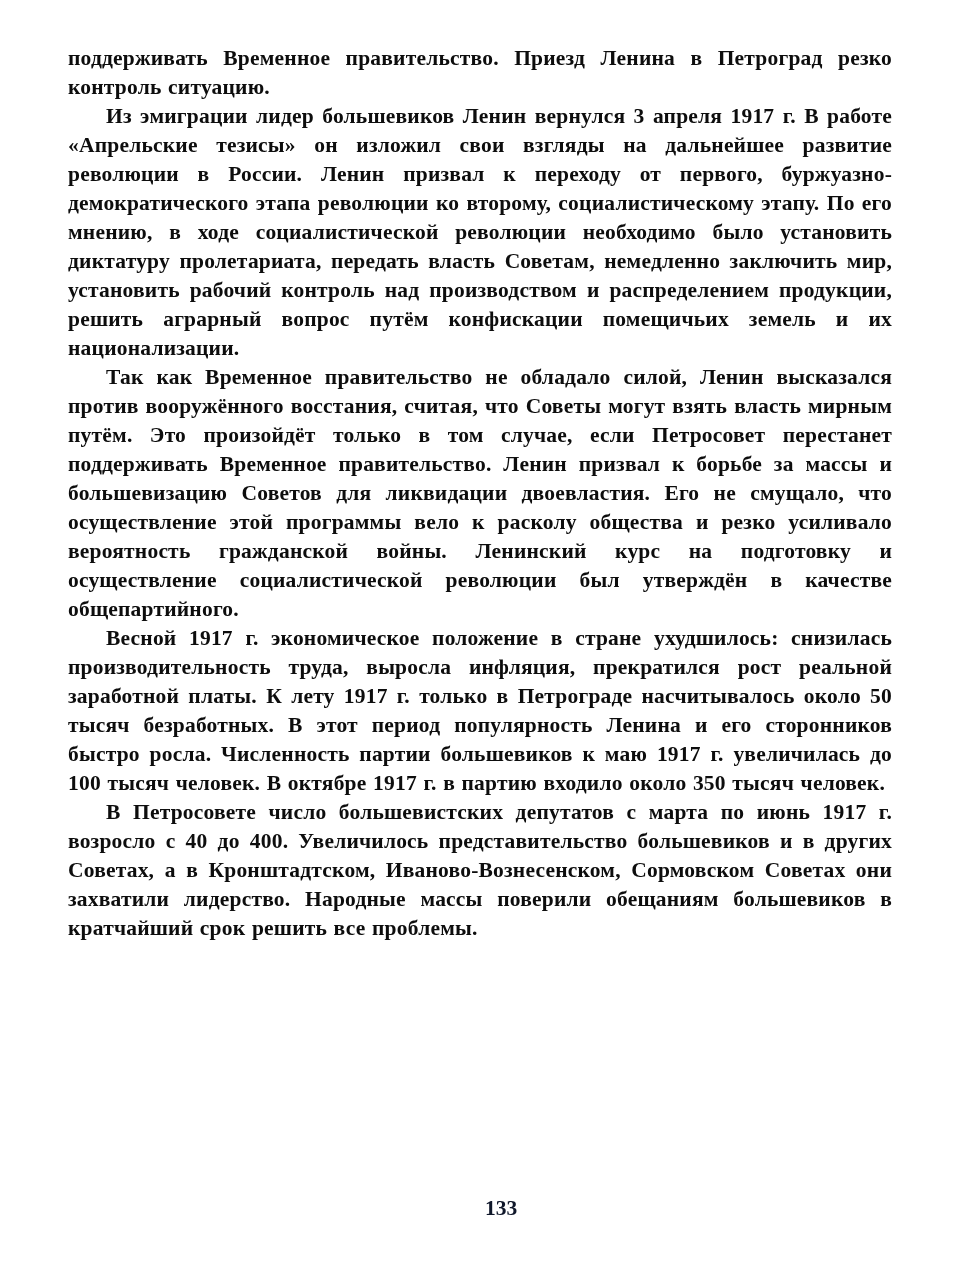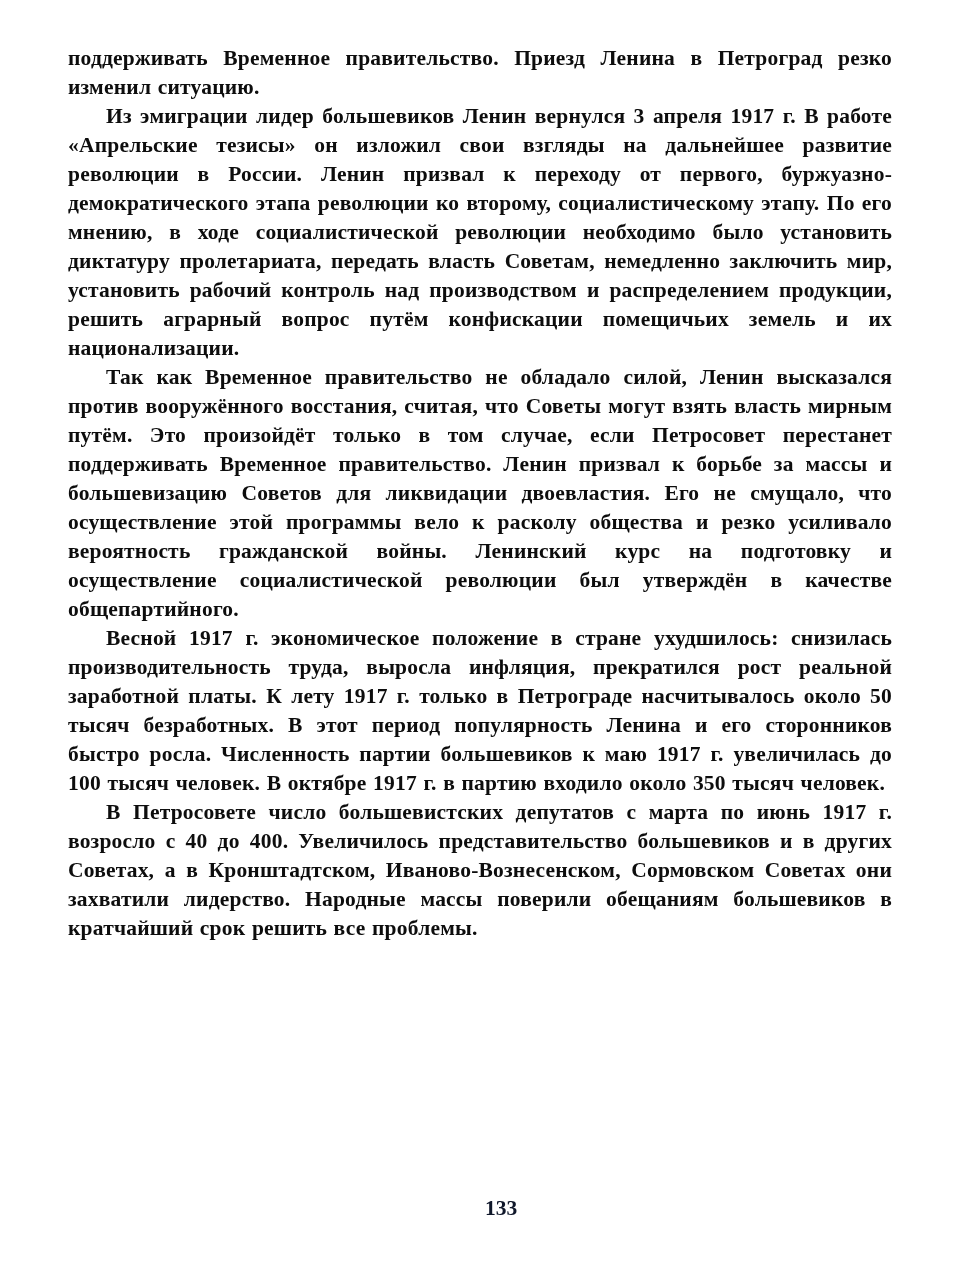--- a/index.html
+++ b/index.html
@@ -46,20 +46,20 @@
     font-weight: bold;
     color: #0f172a;
     padding-left: 23px;
   }
 </style>
 </head>
 <body>
 
 <div class="book-page">
   <div class="text-block">
-    <p class="para no-indent">поддерживать Временное правительство. Приезд Ленина в Петроград резко изменил ситуацию.</p>
+    <p class="para no-indent">поддерживать Временное правительство. Приезд Ленина в Петроград резко контроль ситуацию.</p>
     <p class="para">Из эмиграции лидер большевиков Ленин вернулся 3 апреля 1917 г. В работе «Апрельские тезисы» он изложил свои взгляды на дальнейшее развитие революции в России. Ленин призвал к переходу от первого, буржуазно-демократического этапа революции ко второму, социалистическому этапу. По его мнению, в ходе социалистической революции необходимо было установить диктатуру пролетариата, передать власть Советам, немедленно заключить мир, установить рабочий контроль над производством и распределением продукции, решить аграрный вопрос путём конфискации помещичьих земель и их национализации.</p>
     <p class="para">Так как Временное правительство не обладало силой, Ленин высказался против вооружённого восстания, считая, что Советы могут взять власть мирным путём. Это произойдёт только в том случае, если Петросовет перестанет поддерживать Временное правительство. Ленин призвал к борьбе за массы и большевизацию Советов для ликвидации двоевластия. Его не смущало, что осуществление этой программы вело к расколу общества и резко усиливало вероятность гражданской войны. Ленинский курс на подготовку и осуществление социалистической революции был утверждён в качестве общепартийного.</p>
     <p class="para">Весной 1917 г. экономическое положение в стране ухудшилось: снизилась производительность труда, выросла инфляция, прекратился рост реальной заработной платы. К лету 1917 г. только в Петрограде насчитывалось около 50 тысяч безработных. В этот период популярность Ленина и его сторонников быстро росла. Численность партии большевиков к маю 1917 г. увеличилась до 100 тысяч человек. В октябре 1917 г. в партию входило около 350 тысяч человек.</p>
     <p class="para">В Петросовете число большевистских депутатов с марта по июнь 1917 г. возросло с 40 до 400. Увеличилось представительство большевиков и в других Советах, а в Кронштадтском, Иваново-Вознесенском, Сормовском Советах они захватили лидерство. Народные массы поверили обещаниям большевиков в кратчайший срок решить все проблемы.</p>
   </div>
   <div class="page-number">133</div>
 </div>
 
 </body></html>

